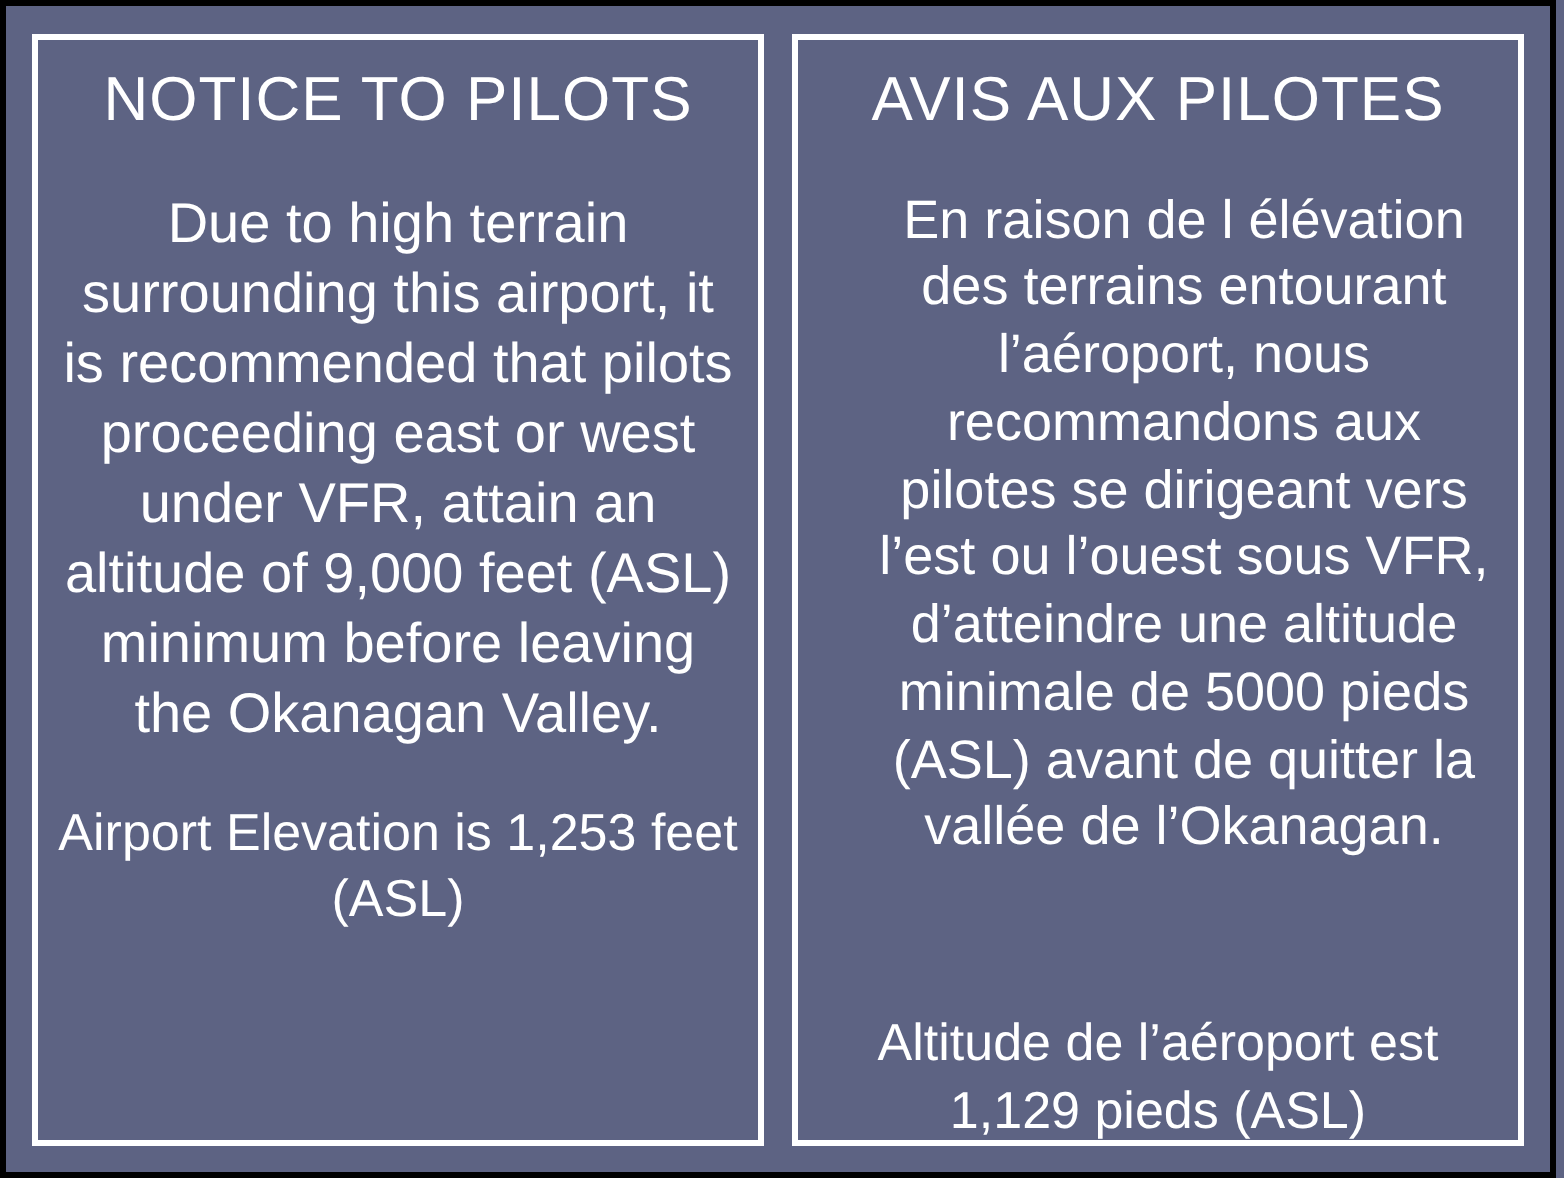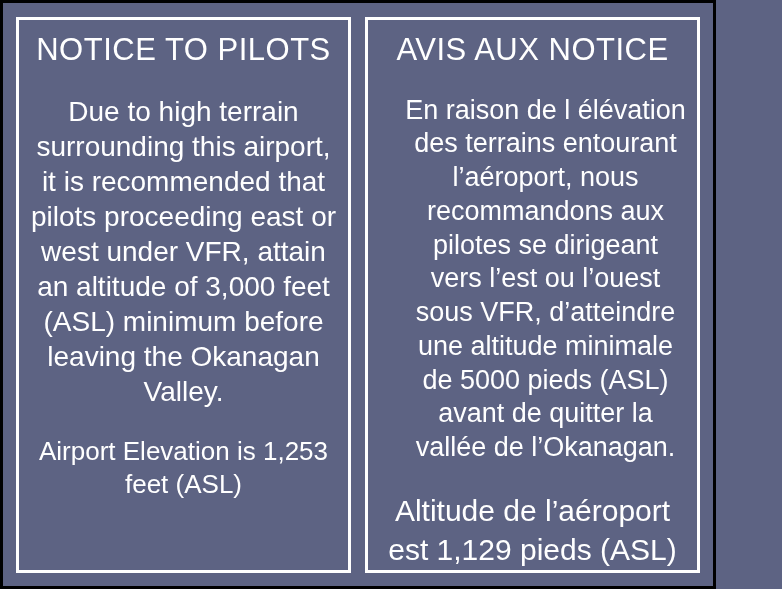--- a/index.html
+++ b/index.html
@@ -8,21 +8,21 @@
   }
   body {
     width: 782px;
     height: 589px;
     background: #5d6383;
     font-family: "Liberation Sans", sans-serif;
     overflow: hidden;
   }
   .sign {
     box-sizing: border-box;
-    width: 716px;
+    width: 778px;
     height: 589px;
     background: #5d6383;
     border: 3px solid #000000;
     padding: 14px 13px 13px 13px;
     display: flex;
     flex-direction: row;
     gap: 14px;
   }
   .panel {
     box-sizing: border-box;
@@ -51,32 +51,32 @@
   .panel-footer {
     font-size: 26px;
     line-height: 1.3;
   }
   .left .panel-title { font-size: 31px; }
   .left .panel-body { font-size: 28px; }
   .left .panel-footer { font-size: 26px; }
 
   .right .panel-title { font-size: 31px; }
   .right .panel-body { font-size: 27px; margin-left: 26px; }
-  .right .panel-footer { font-size: 30px; }
+  .right .panel-footer { font-size: 26px; margin-top: 48px; }
 </style>
 </head>
 <body>
 
 <div class="sign">
 
   <div class="panel left">
     <div class="panel-title">NOTICE TO PILOTS</div>
-    <div class="panel-body">Due to high terrain surrounding this airport, it is recommended that pilots proceeding east or west under VFR, attain an altitude of 3,000 feet (ASL) minimum before leaving the Okanagan Valley.</div>
+    <div class="panel-body">Due to high terrain surrounding this airport, it is recommended that pilots proceeding east or west under VFR, attain an altitude of 9,000 feet (ASL) minimum before leaving the Okanagan Valley.</div>
     <div class="panel-footer">Airport Elevation is 1,253 feet (ASL)</div>
   </div>
 
   <div class="panel right">
-    <div class="panel-title">AVIS AUX NOTICE</div>
+    <div class="panel-title">AVIS AUX PILOTES</div>
     <div class="panel-body">En raison de l élévation des terrains entourant l’aéroport, nous recommandons aux pilotes se dirigeant vers l’est ou l’ouest sous VFR, d’atteindre une altitude minimale de 5000 pieds (ASL) avant de quitter la vallée de l’Okanagan.</div>
     <div class="panel-footer">Altitude de l’aéroport est 1,129 pieds (ASL)</div>
   </div>
 
 </div>
 
 </body></html>

